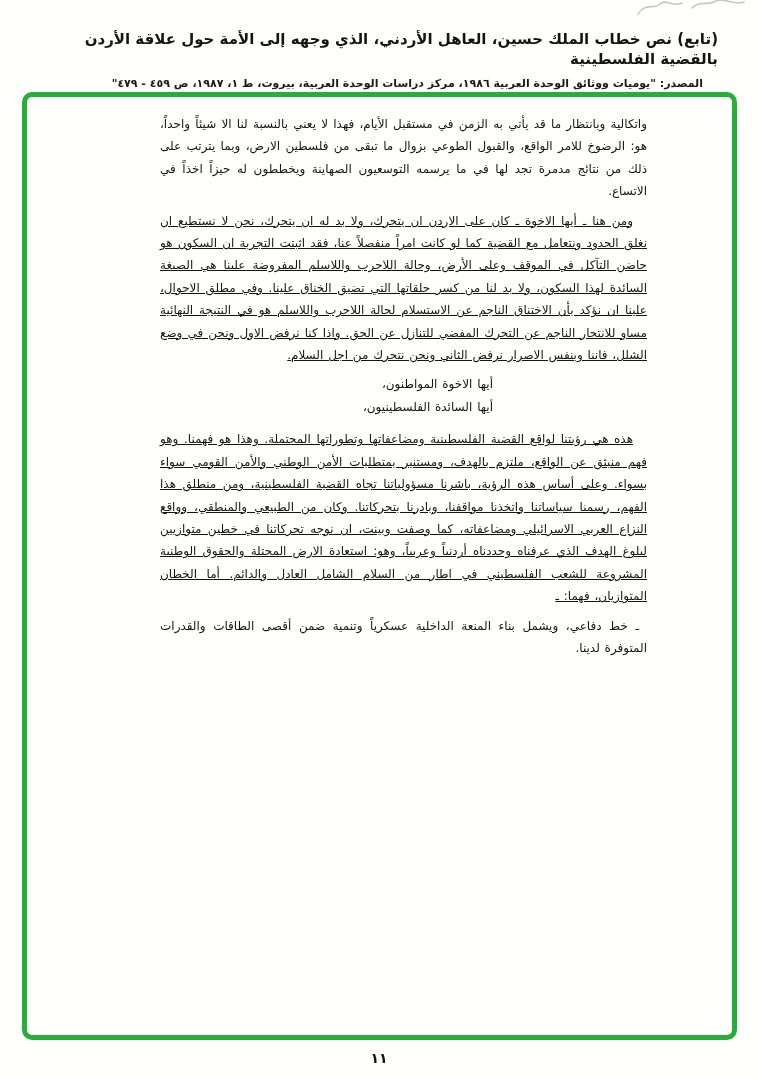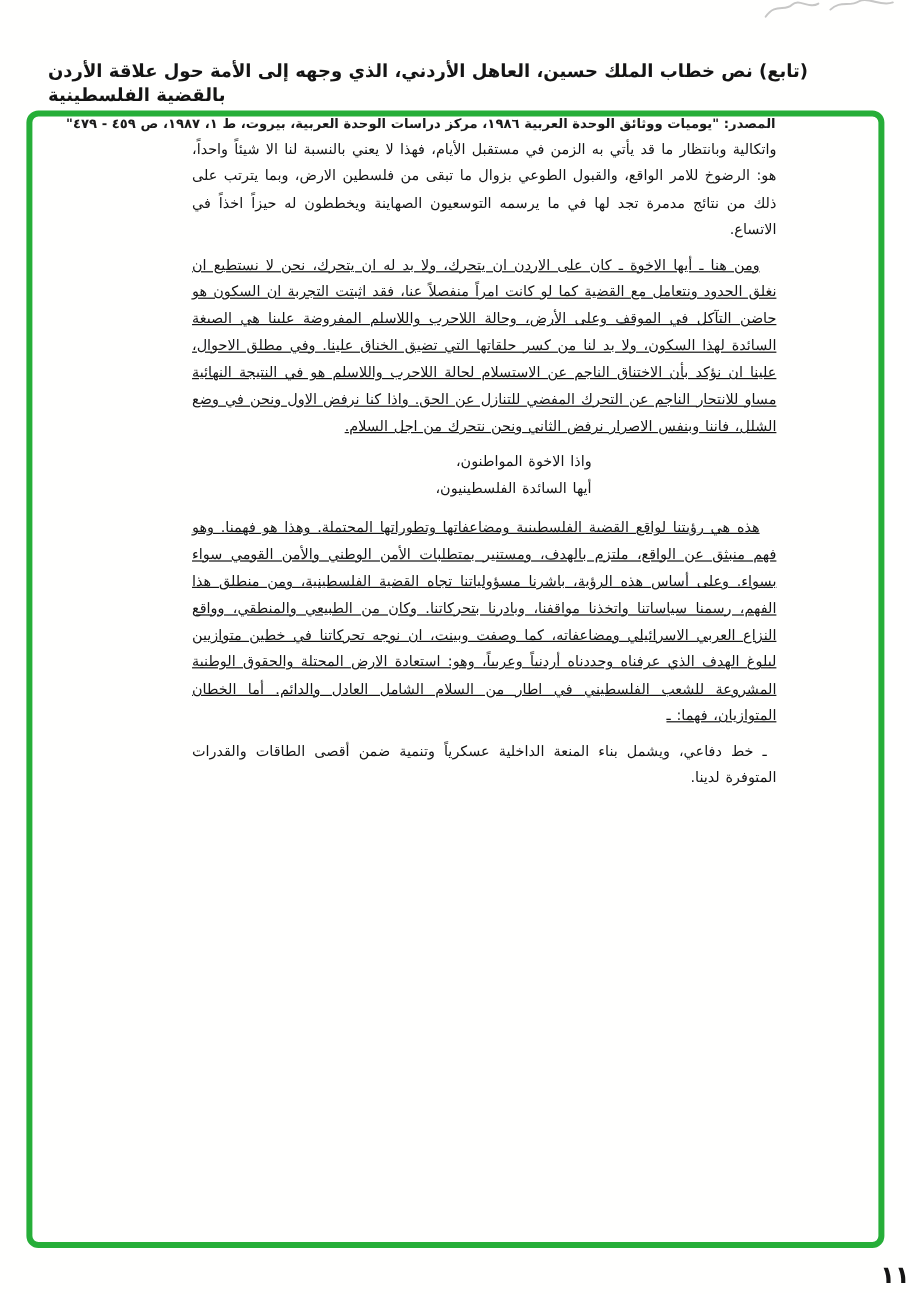--- a/index.html
+++ b/index.html
@@ -11,21 +11,21 @@
     position:relative;
     overflow:hidden;
   }
   .page{position:absolute;inset:0;background:#fffffe;}
 
   
   .scribble{position:absolute;top:0;right:8px;width:120px;height:22px;opacity:.55;}
 
   .header{
     position:absolute;top:29px;left:0;width:758px;
-    direction:rtl;text-align:left;margin-top:20px;
+    direction:rtl;text-align:right;
   }
   .title{
     font-weight:bold;font-size:15px;line-height:20px;
     padding:0 40px;
   }
   .source{
     font-weight:bold;font-size:11px;line-height:14px;margin-top:8px;
     padding:0 55px;color:#1a1a1a;
   }
 
@@ -47,21 +47,21 @@
   .indent{text-indent:14px;text-decoration:underline;}
   .greetings{margin:4px 0 10px 0;}
   .greeting{
     text-align:right;margin-right:154px;white-space:nowrap;
     line-height:22.4px;
   }
   .list-item{margin:0 0 7px 0;text-indent:8px;}
 
   .page-number{
     position:absolute;top:1050px;left:0;width:758px;
-    text-align:right;font-size:20px;font-weight:bold;
+    text-align:center;font-size:14px;font-weight:bold;
     letter-spacing:2px;
   }
 </style>
 </head>
 <body>
 
 <div class="page">
 
   <svg class="scribble" viewBox="0 0 120 22" xmlns="http://www.w3.org/2000/svg">
     <path d="M8 14 C 16 2, 24 10, 30 4 C 36 -2, 44 8, 52 3" fill="none" stroke="#9a9a9a" stroke-width="1.6" stroke-linecap="round"></path>
@@ -73,21 +73,21 @@
     <div class="source">المصدر:  "يوميات ووثائق الوحدة العربية ١٩٨٦، مركز دراسات الوحدة العربية، بيروت، ط ١، ١٩٨٧، ص ٤٥٩ - ٤٧٩"</div>
   </div>
 
   <div class="frame"></div>
 
   <div class="content">
     <p class="para">واتكالية وبانتظار ما قد يأتي به الزمن في مستقبل الأيام، فهذا لا يعني بالنسبة لنا الا شيئاً واحداً، هو: الرضوخ للامر الواقع، والقبول الطوعي بزوال ما تبقى من فلسطين الارض، وبما يترتب على ذلك من نتائج مدمرة تجد لها في ما يرسمه التوسعيون الصهاينة ويخططون له حيزاً اخذاً في الاتساع.</p>
     <p class="para indent">ومن هنا ـ أيها الاخوة ـ كان على الاردن ان يتحرك، ولا بد له ان يتحرك، نحن لا نستطيع ان نغلق الحدود ونتعامل مع القضية كما لو كانت امراً منفصلاً عنا، فقد اثبتت التجربة ان السكون هو حاضن التآكل في الموقف وعلى الأرض، وحالة اللاحرب واللاسلم المفروضة علينا هي الصيغة السائدة لهذا السكون، ولا بد لنا من كسر حلقاتها التي تضيق الخناق علينا. وفي مطلق الاحوال، علينا ان نؤكد بأن الاختناق الناجم عن الاستسلام لحالة اللاحرب واللاسلم هو في النتيجة النهائية مساو للانتحار الناجم عن التحرك المفضي للتنازل عن الحق. واذا كنا نرفض الاول ونحن في وضع الشلل، فاننا وبنفس الاصرار نرفض الثاني ونحن نتحرك من اجل السلام.</p>
 
     <div class="greetings">
-      <div class="greeting">واذا الاخوة المواطنون،</div>
+      <div class="greeting">أيها الاخوة المواطنون،</div>
       <div class="greeting">أيها السائدة الفلسطينيون،</div>
     </div>
 
     <p class="para indent">هذه هي رؤيتنا لواقع القضية الفلسطينية ومضاعفاتها وتطوراتها المحتملة. وهذا هو فهمنا. وهو فهم منبثق عن الواقع، ملتزم بالهدف، ومستنير بمتطلبات الأمن الوطني والأمن القومي سواء بسواء. وعلى أساس هذه الرؤية، باشرنا مسؤولياتنا تجاه القضية الفلسطينية، ومن منطلق هذا الفهم، رسمنا سياساتنا واتخذنا مواقفنا، وبادرنا بتحركاتنا. وكان من الطبيعي والمنطقي، وواقع النزاع العربي الاسرائيلي ومضاعفاته، كما وصفت وبينت، ان نوجه تحركاتنا في خطين متوازيين لبلوغ الهدف الذي عرفناه وحددناه أردنياً وعربياً، وهو: استعادة الارض المحتلة والحقوق الوطنية المشروعة للشعب الفلسطيني في اطار من السلام الشامل العادل والدائم. أما الخطان المتوازيان، فهما: ـ</p>
 
     <p class="para list-item">ـ خط دفاعي، ويشمل بناء المنعة الداخلية عسكرياً وتنمية ضمن أقصى الطاقات والقدرات المتوفرة لدينا.</p>
 
   </div>
 
   <div class="page-number">١١</div>

